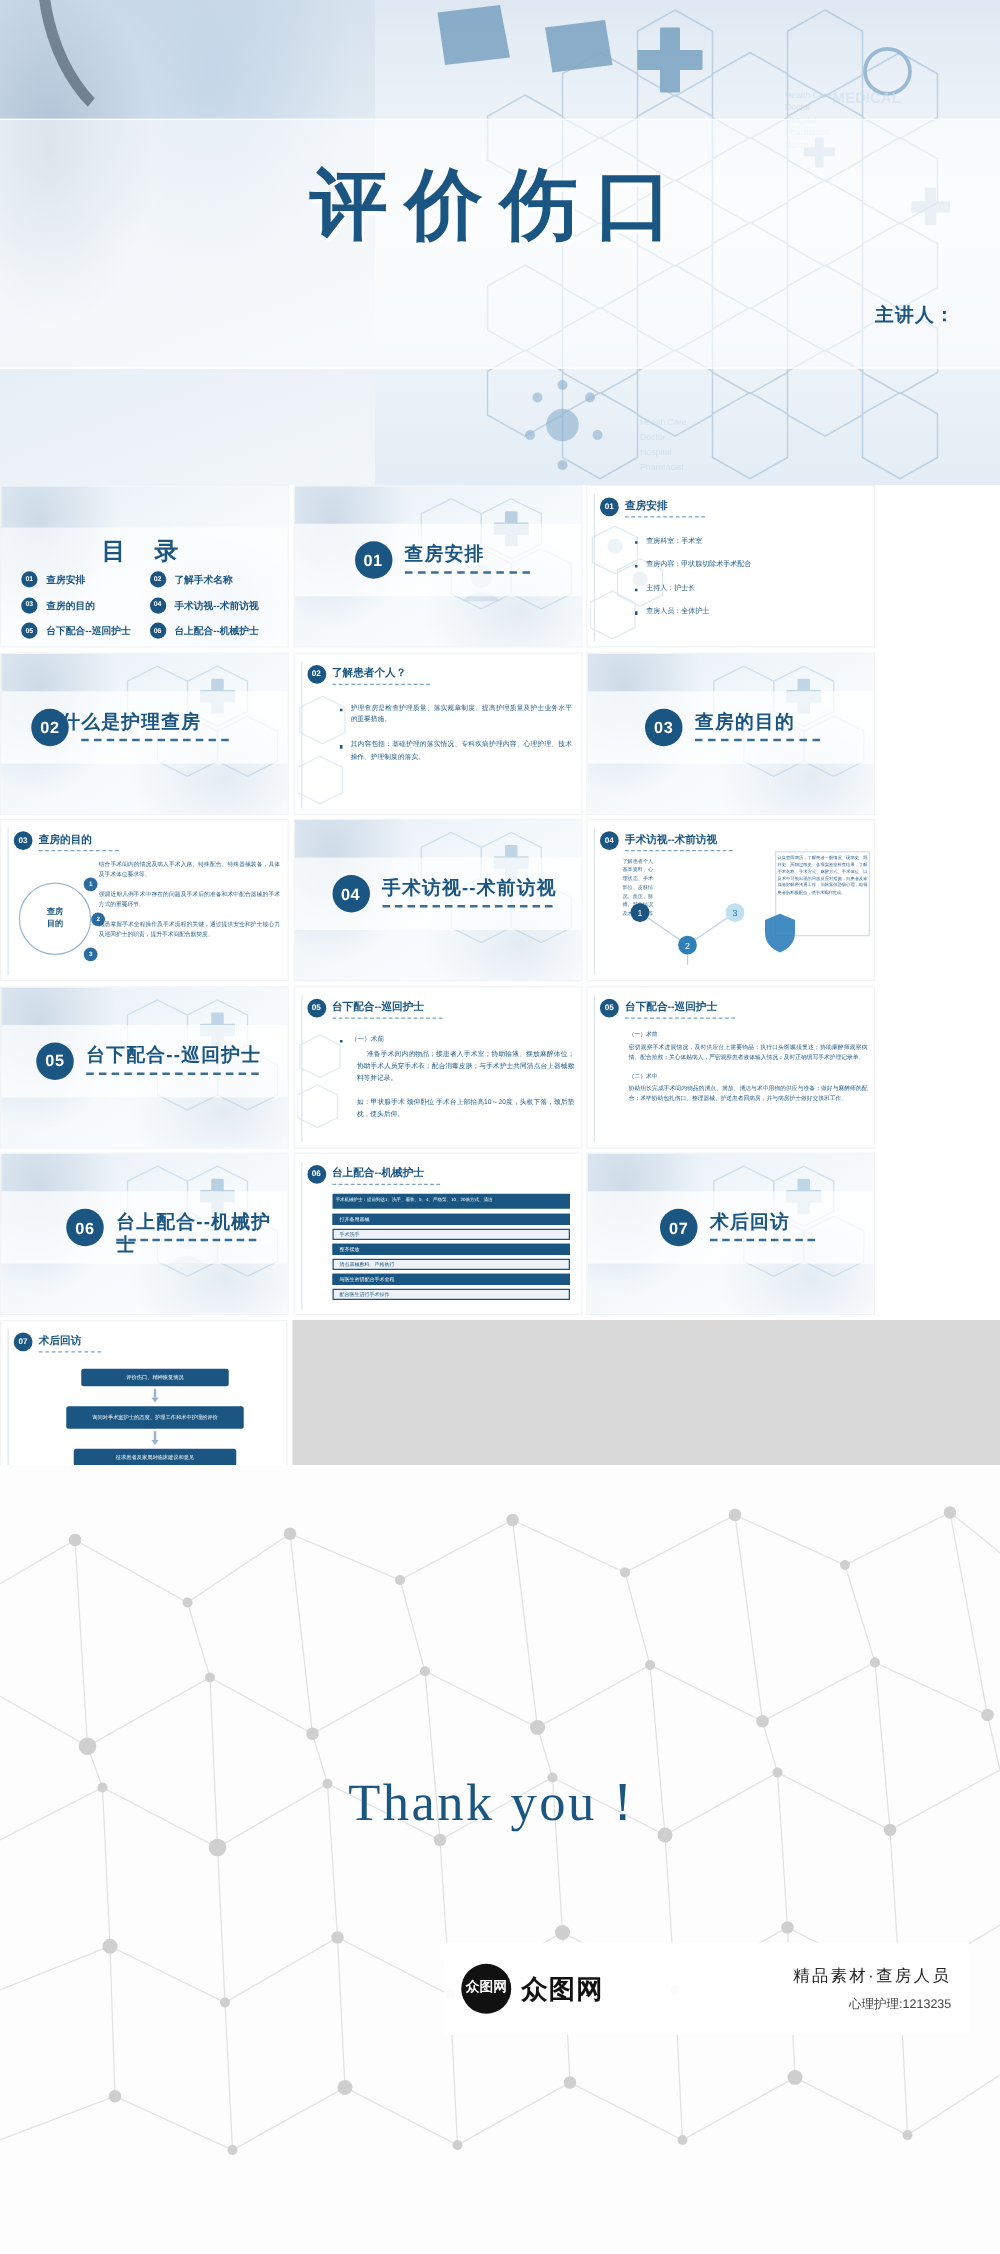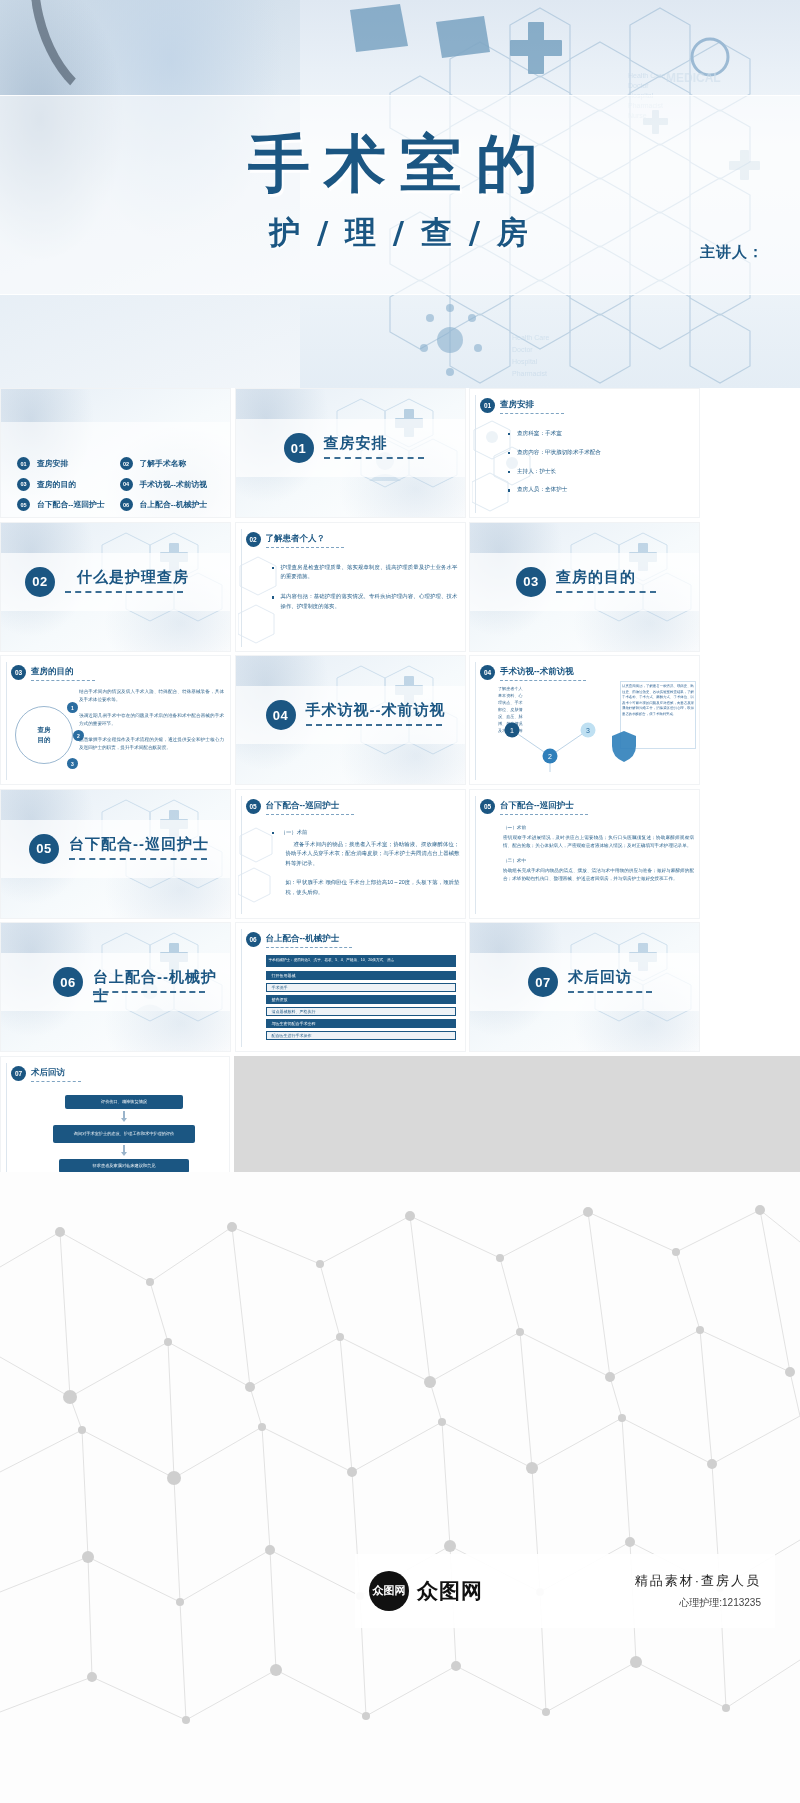--- a/index.html
+++ b/index.html
@@ -290,32 +290,32 @@
           <text x="232" y="352">Doctor</text>
         <text x="232" y="364">Hospital</text>
           <text x="232" y="376">Pharmacist</text>
       </g>
       <g fill="#b7cfe2" opacity=".6" font-family="Liberation Sans, sans-serif" font-size="12" font-weight="bold">
         <text x="386" y="82">MEDICAL</text>
       </g>
     </svg>
 
     <div class="hero-band"></div>
-    <div class="hero-title">手术室的</div>
-    <div class="hero-sub">护 / 理 / 查 / 房</div>
+    <div class="hero-title">评价伤口</div>
     <div class="hero-speaker">主讲人：</div>
   </div>
 
   <div class="grid">
 
     <div class="row">
 
       <div class="slide">
         <div class="sbg-photo"></div>
         <div class="toc-band"></div>
+        <div class="toc-title">目 录</div>
         <div class="toc-list">
           <div class="toc-row">
             <div class="toc-item">
               <span class="toc-dot">01</span>
               <span class="toc-txt">查房安排</span>
             </div>
             <div class="toc-item">
               <span class="toc-dot">02</span>
               <span class="toc-txt">了解手术名称</span>
             </div>
@@ -405,21 +405,21 @@
             <polygon points="64,44 88,56 88,80 64,92 40,80 40,56"></polygon>
             <polygon points="112,44 136,56 136,80 112,92 88,80 88,56"></polygon>
           </g>
           <g fill="#4a86b6" opacity=".6">
               <rect x="83" y="14" width="10" height="28" rx="1"></rect>
               <rect x="74" y="23" width="28" height="10" rx="1"></rect>
             </g>
         </svg>
         <div class="div-band"></div>
         <div class="div-num" style="left:24px">02</div>
-        <div class="div-title" style="left:76px">什么是护理查房</div>
+        <div class="div-title" style="left:48px">什么是护理查房</div>
         <div class="div-dash" style="left:64px;width:118px"></div>
       </div>
 
       <div class="slide">
         <div class="sbg-white"></div>
         <svg class="hexdeco" style="left:2px;top:30px;width:56px;height:92px;opacity:.2" viewBox="0 0 56 92">
           <g fill="none" stroke="#6f9cc2" stroke-width="1">
             <polygon points="20,4 38,13 38,33 20,42 2,33 2,13"></polygon>
             <polygon points="18,52 36,61 36,81 18,90 0,81 0,61"></polygon>
           </g>
@@ -745,20 +745,21 @@
           <circle cx="186" cy="548" r="4"></circle>
           <circle cx="276" cy="498" r="6"></circle>
         <circle cx="366" cy="544" r="4"></circle>
           <circle cx="456" cy="494" r="5"></circle>
           <circle cx="546" cy="540" r="4"></circle>
         <circle cx="636" cy="490" r="6"></circle>
           <circle cx="726" cy="536" r="4"></circle>
       </g>
     </svg>
 
+    <div class="thanks-txt">Thank you！</div>
 
     <div class="wm">
       <div class="wm-logo">众图网</div>
       <div class="wm-name">众图网</div>
       <div class="wm-right">
         <div class="wm-slogan">精品素材·查房人员</div>
         <div class="wm-id">心理护理:1213235</div>
       </div>
     </div>
   </div>

